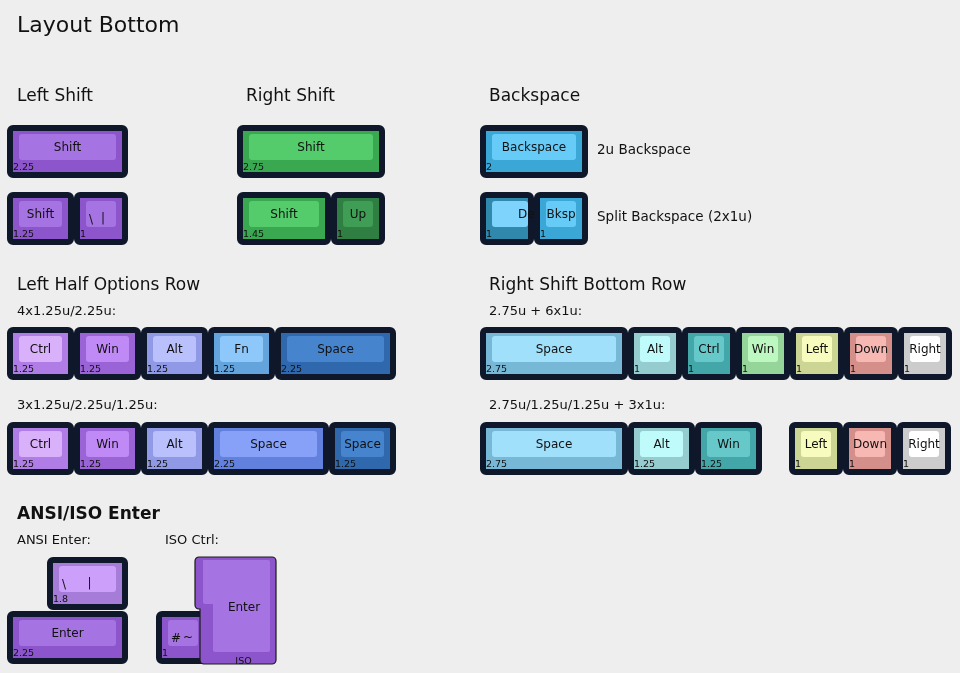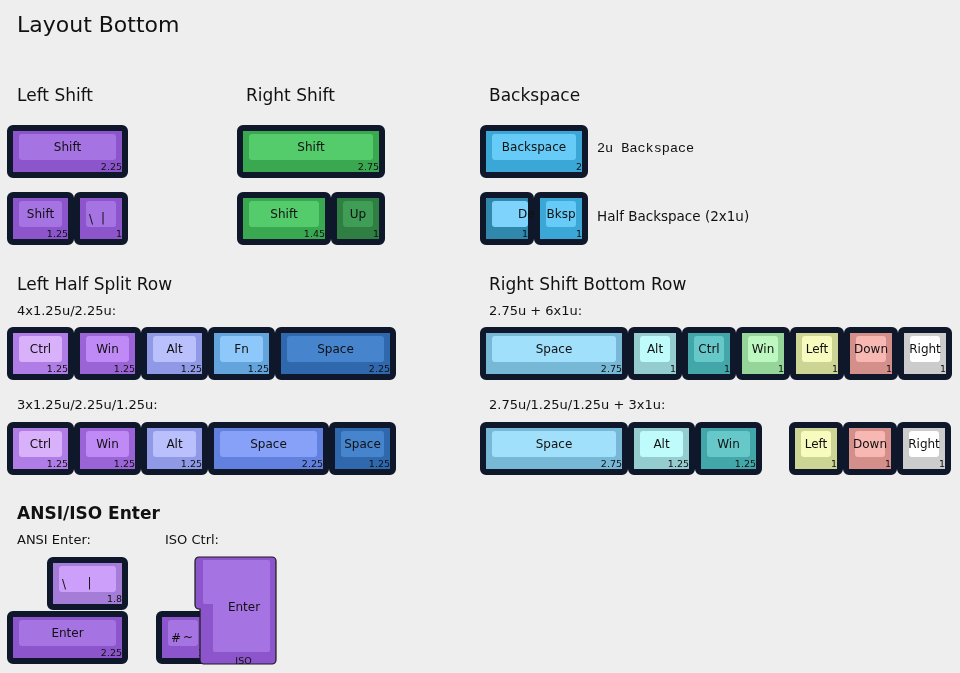--- a/index.html
+++ b/index.html
@@ -20,46 +20,46 @@
     border:6px solid #0f172a; border-radius:6px;
   }
   .key .cap {
     position:absolute; left:6px; right:6px; top:3px; bottom:12px;
     border-radius:3px;
     display:flex; align-items:center; justify-content:center;
     font-size:12px; color:#111;
   }
   .key .size {
     position:absolute; left:0; right:0; bottom:0;
-    text-align:right; font-size:9.5px; line-height:11px; color:#111;
+    text-align:left; font-size:9.5px; line-height:11px; color:#111;
   }
   .key .top-leg { position:absolute; font-size:12px; }
   .key .bot-leg { position:absolute; font-size:12px; }
 </style>
 </head>
 <body>
 
 <h1 class="abs h1">Layout Bottom</h1>
 
 <h2 class="abs h2" style="left:17px;top:85px;">Left Shift</h2>
 <h2 class="abs h2" style="left:246px;top:85px;">Right Shift</h2>
 <h2 class="abs h2" style="left:489px;top:85px;">Backspace</h2>
-<h2 class="abs h2" style="left:17px;top:274px;">Left Half Split Row</h2>
+<h2 class="abs h2" style="left:17px;top:274px;">Left Half Options Row</h2>
 <h2 class="abs h2" style="left:489px;top:274px;">Right Shift Bottom Row</h2>
 <h2 class="abs h2" style="left:17px;top:503px;font-weight:bold;">ANSI/ISO Enter</h2>
 
 <div class="abs sub" style="left:17px;top:303px;">4x1.25u/2.25u:</div>
 <div class="abs sub" style="left:17px;top:397px;">3x1.25u/2.25u/1.25u:</div>
 <div class="abs sub" style="left:489px;top:303px;">2.75u + 6x1u:</div>
 <div class="abs sub" style="left:489px;top:397px;">2.75u/1.25u/1.25u + 3x1u:</div>
 <div class="abs sub" style="left:17px;top:532px;text-align:center;">ANSI Enter:</div>
 <div class="abs sub" style="left:165px;top:532px;">ISO Ctrl:</div>
 
-<div class="abs desc" style="left:597px;top:141px;font-family:Liberation Mono, monospace;">2u Backspace</div>
-<div class="abs desc" style="left:597px;top:208px;">Half Backspace (2x1u)</div>
+<div class="abs desc" style="left:597px;top:141px;">2u Backspace</div>
+<div class="abs desc" style="left:597px;top:208px;">Split Backspace (2x1u)</div>
 
 <div id="keys">
     <div class="key" style="left: 7px; top: 125px; width: 121px; height: 53px; background: rgb(140, 85, 204);">
       <div class="cap" style="background: rgb(166, 115, 227);">
         <span>Shift</span>
       </div>
       <div class="size">2.25</div>
     </div>
     <div class="key" style="left: 7px; top: 192px; width: 67px; height: 53px; background: rgb(140, 85, 204);">
       <div class="cap" style="background: rgb(166, 115, 227);">

